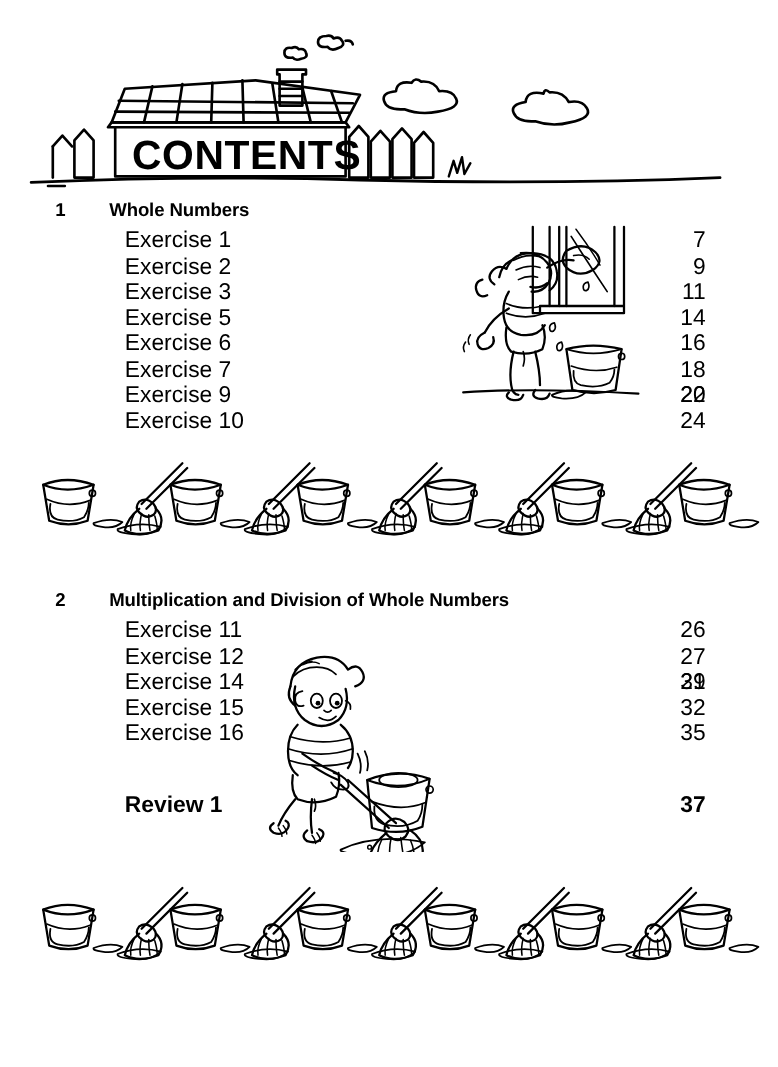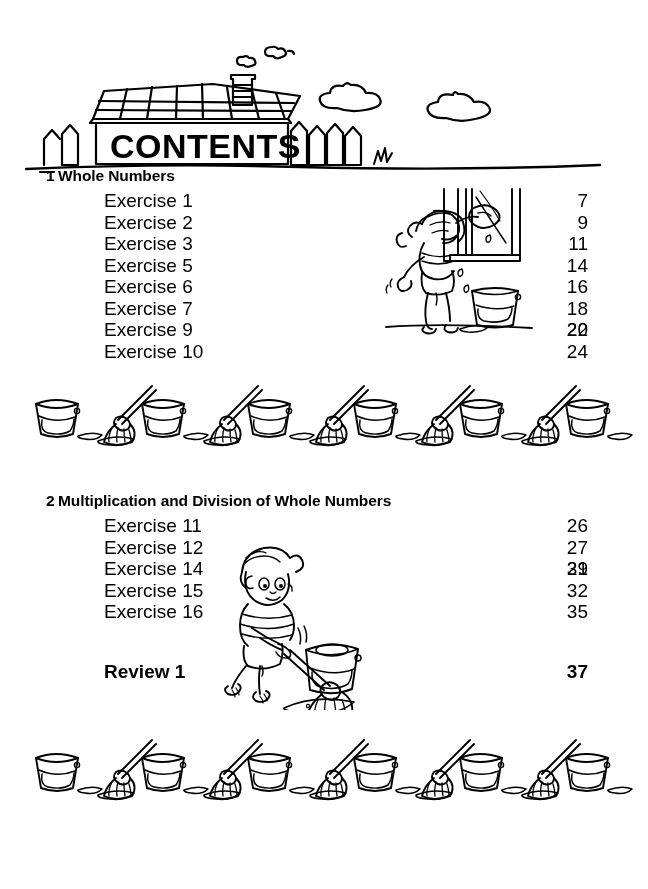--- a/index.html
+++ b/index.html
@@ -13,21 +13,21 @@
     position: relative;
     font-family: "Liberation Sans", sans-serif;
     color: #000000;
     overflow: hidden;
   }
 
   
   #header-illustration {
     position: absolute;
     left: 0;
-    top: 17px;
+    top: 0;
     width: 648px;
     height: 165px;
   }
 
   
   #contents-body {
     position: absolute;
     left: 0;
     top: 165px;
     width: 648px;
@@ -50,20 +50,21 @@
     padding-left: 46px;
     box-sizing: border-box;
     font-weight: bold;
     font-size: 15.5px;
   }
   .section-title {
     flex: 1;
     font-weight: bold;
     font-size: 15.5px;
     letter-spacing: -0.1px;
+    margin-left: 33px;
   }
 
   .entry {
     display: flex;
     align-items: baseline;
     font-size: 19px;
     line-height: 21.5px;
     position: relative;
     z-index: 2;
   }

